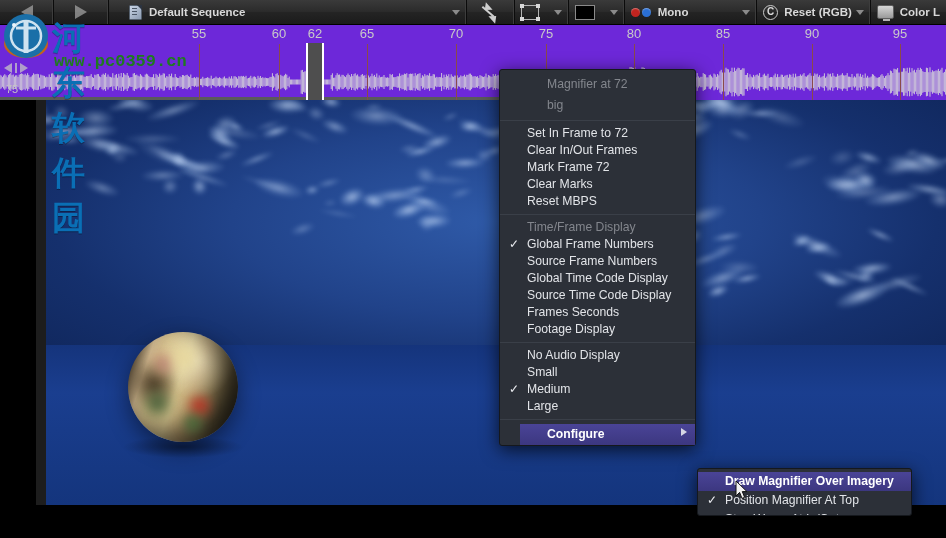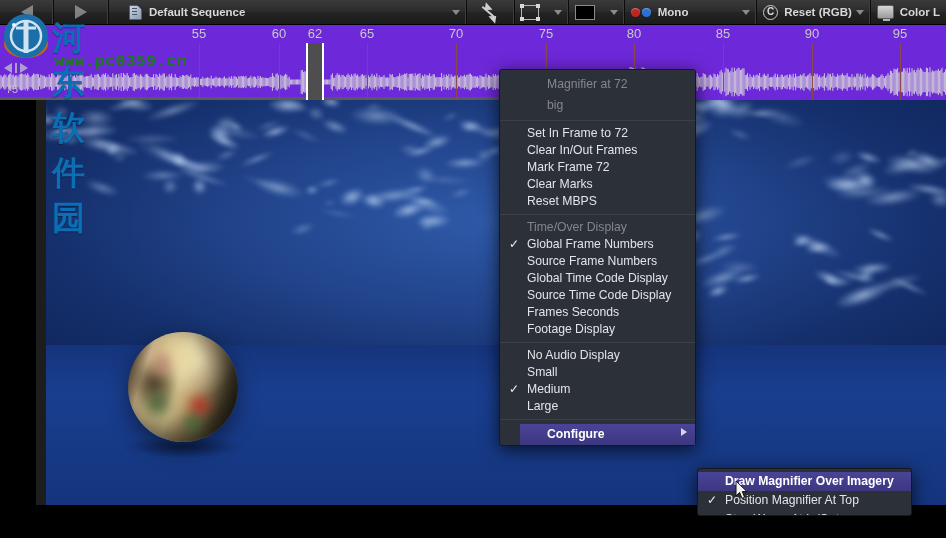--- a/index.html
+++ b/index.html
@@ -790,21 +790,21 @@
     <div class="mi disabled tall">big</div>
     <div class="msep"></div>
     <div id="g1">
         <div class="mi"><span>Set In Frame to 72</span></div>
         <div class="mi"><span>Clear In/Out Frames</span></div>
         <div class="mi"><span>Mark Frame 72</span></div>
         <div class="mi"><span>Clear Marks</span></div>
         <div class="mi"><span>Reset MBPS</span></div>
       </div>
     <div class="msep"></div>
-    <div class="mi section">Time/Over Display</div>
+    <div class="mi section">Time/Frame Display</div>
     <div id="g2">
         <div class="mi"><span class="tick">✓</span><span>Global Frame Numbers</span></div>
         <div class="mi"><span>Source Frame Numbers</span></div>
         <div class="mi"><span>Global Time Code Display</span></div>
         <div class="mi"><span>Source Time Code Display</span></div>
         <div class="mi"><span>Frames Seconds</span></div>
         <div class="mi"><span>Footage Display</span></div>
       </div>
     <div class="msep"></div>
     <div id="g3">

